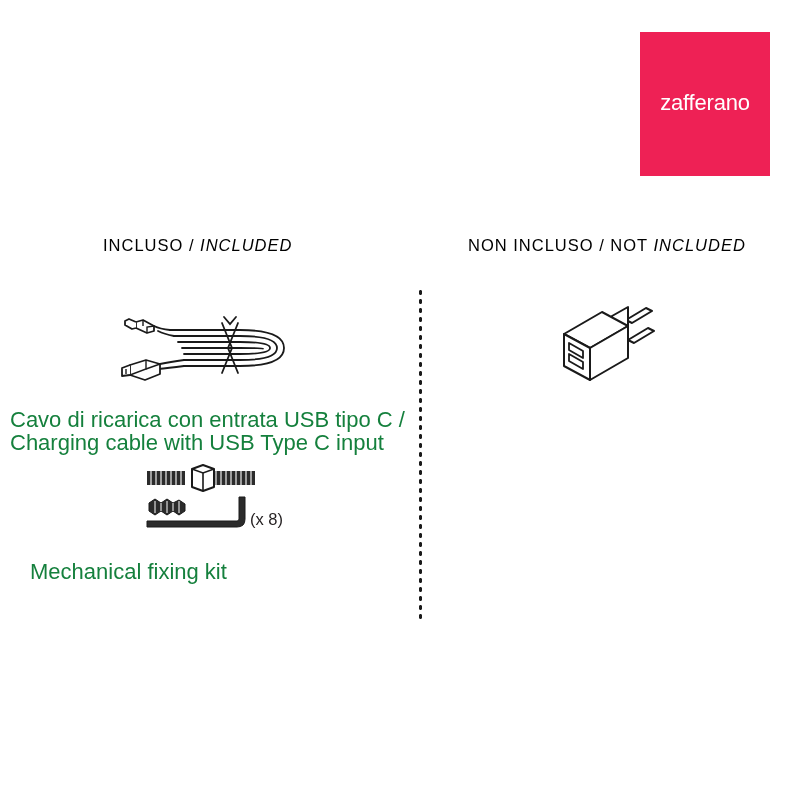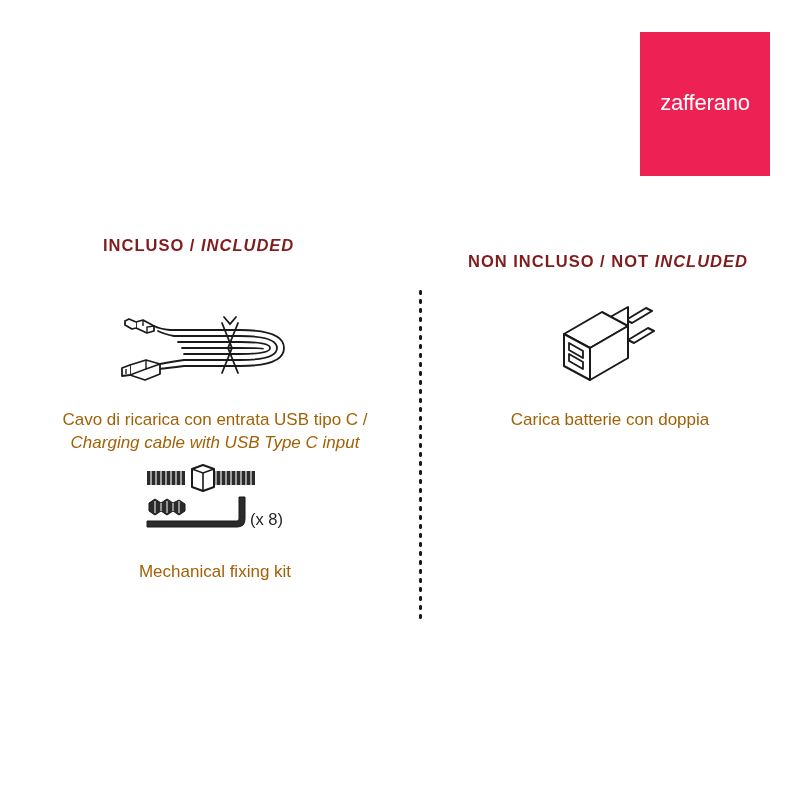--- a/index.html
+++ b/index.html
@@ -36,52 +36,52 @@
     font-family: "Liberation Sans", sans-serif;
     font-size: 22px;
     font-weight: 300;
     letter-spacing: -0.2px;
   }
 
   
   .col-heading {
     position: absolute;
     font-size: 16.5px;
-    font-weight: 700;
+    font-weight: 400;
     letter-spacing: 1.0px;
     white-space: nowrap;
-    color: #7f1d1d;
+    color: #000000;
   }
   .col-heading .ital { font-style: italic; }
 
   #heading-included   { left: 103px; top: 236px; }
-  #heading-notincluded{ left: 468px; top: 236px; margin-top: 16px; }
+  #heading-notincluded{ left: 468px; top: 236px; }
 
   
   #divider {
     position: absolute;
     left: 419px;
     top: 288px;
     width: 3px;
     height: 332px;
     background-image: radial-gradient(circle, #1a1a1a 0 45%, transparent 50%);
     background-size: 3px 9px;
     background-repeat: repeat-y;
   }
 
   
   .caption {
     position: absolute;
-    text-align: center;
-    font-size: 17px;
+    text-align: left;
+    font-size: 22px;
     line-height: 23px;
-    color: #a16207;
+    color: #15803d;
   }
   .caption .line { display: block; white-space: nowrap; }
-  .caption .line.ital { font-style: italic; }
+  .caption .line.ital { }
 
   #caption-cable   { left: 10px;  top: 408px; width: 410px; }
   #caption-fixkit  { left: 30px;  top: 560px; width: 370px; }
   #caption-charger { left: 435px; top: 408px; width: 350px; }
 
   
   .illus { position: absolute; }
   #illus-cable   { left: 118px; top: 303px; width: 180px; height: 90px; }
   #illus-fixkit  { left: 145px; top: 463px; width: 160px; height: 80px; }
   #illus-charger { left: 550px; top: 298px; width: 110px; height: 84px; }
@@ -219,14 +219,13 @@
 <div class="caption" id="caption-cable">
   <span class="line">Cavo di ricarica con entrata USB tipo C /</span>
   <span class="line ital">Charging cable with USB Type C input</span>
 </div>
 
 <div class="caption" id="caption-fixkit">
   <span class="line">Mechanical fixing kit</span>
 </div>
 
 <div class="caption" id="caption-charger">
-  <span class="line">Carica batterie con doppia</span>
 </div>
 
 </body></html>

